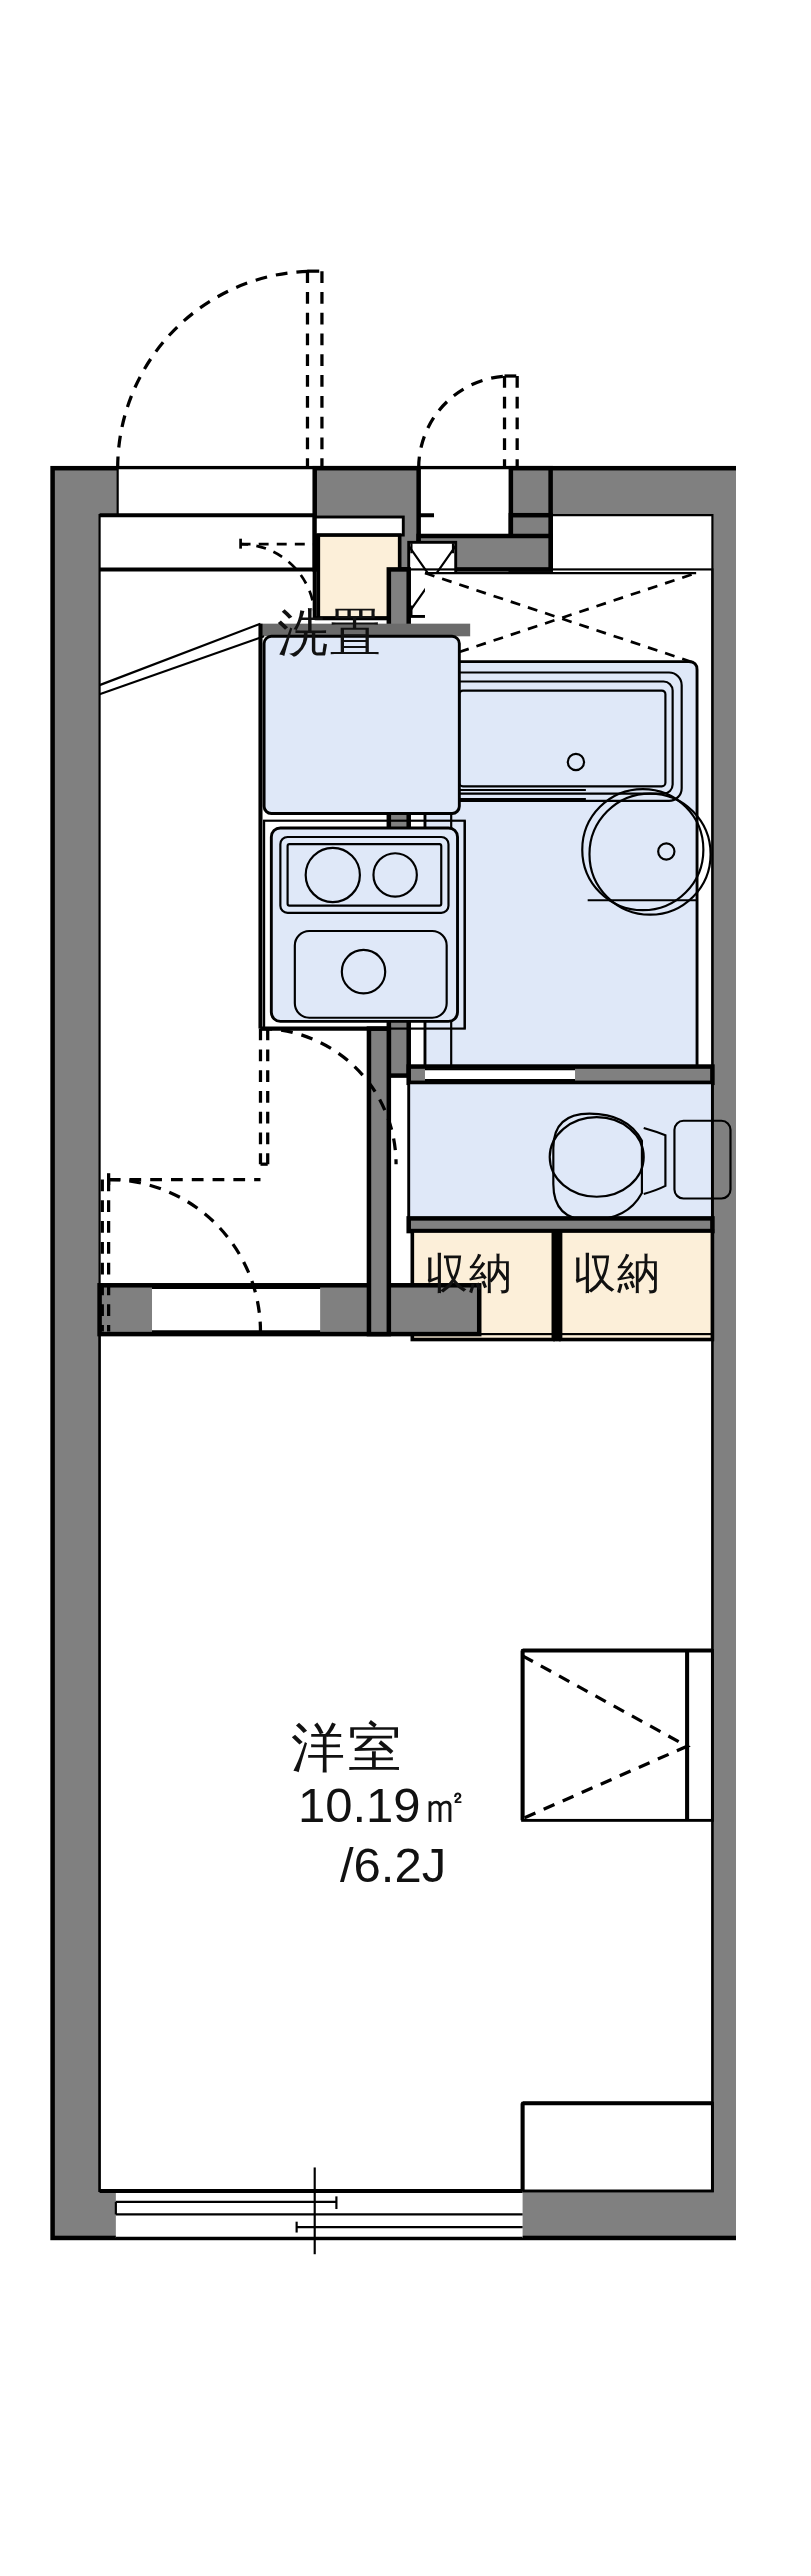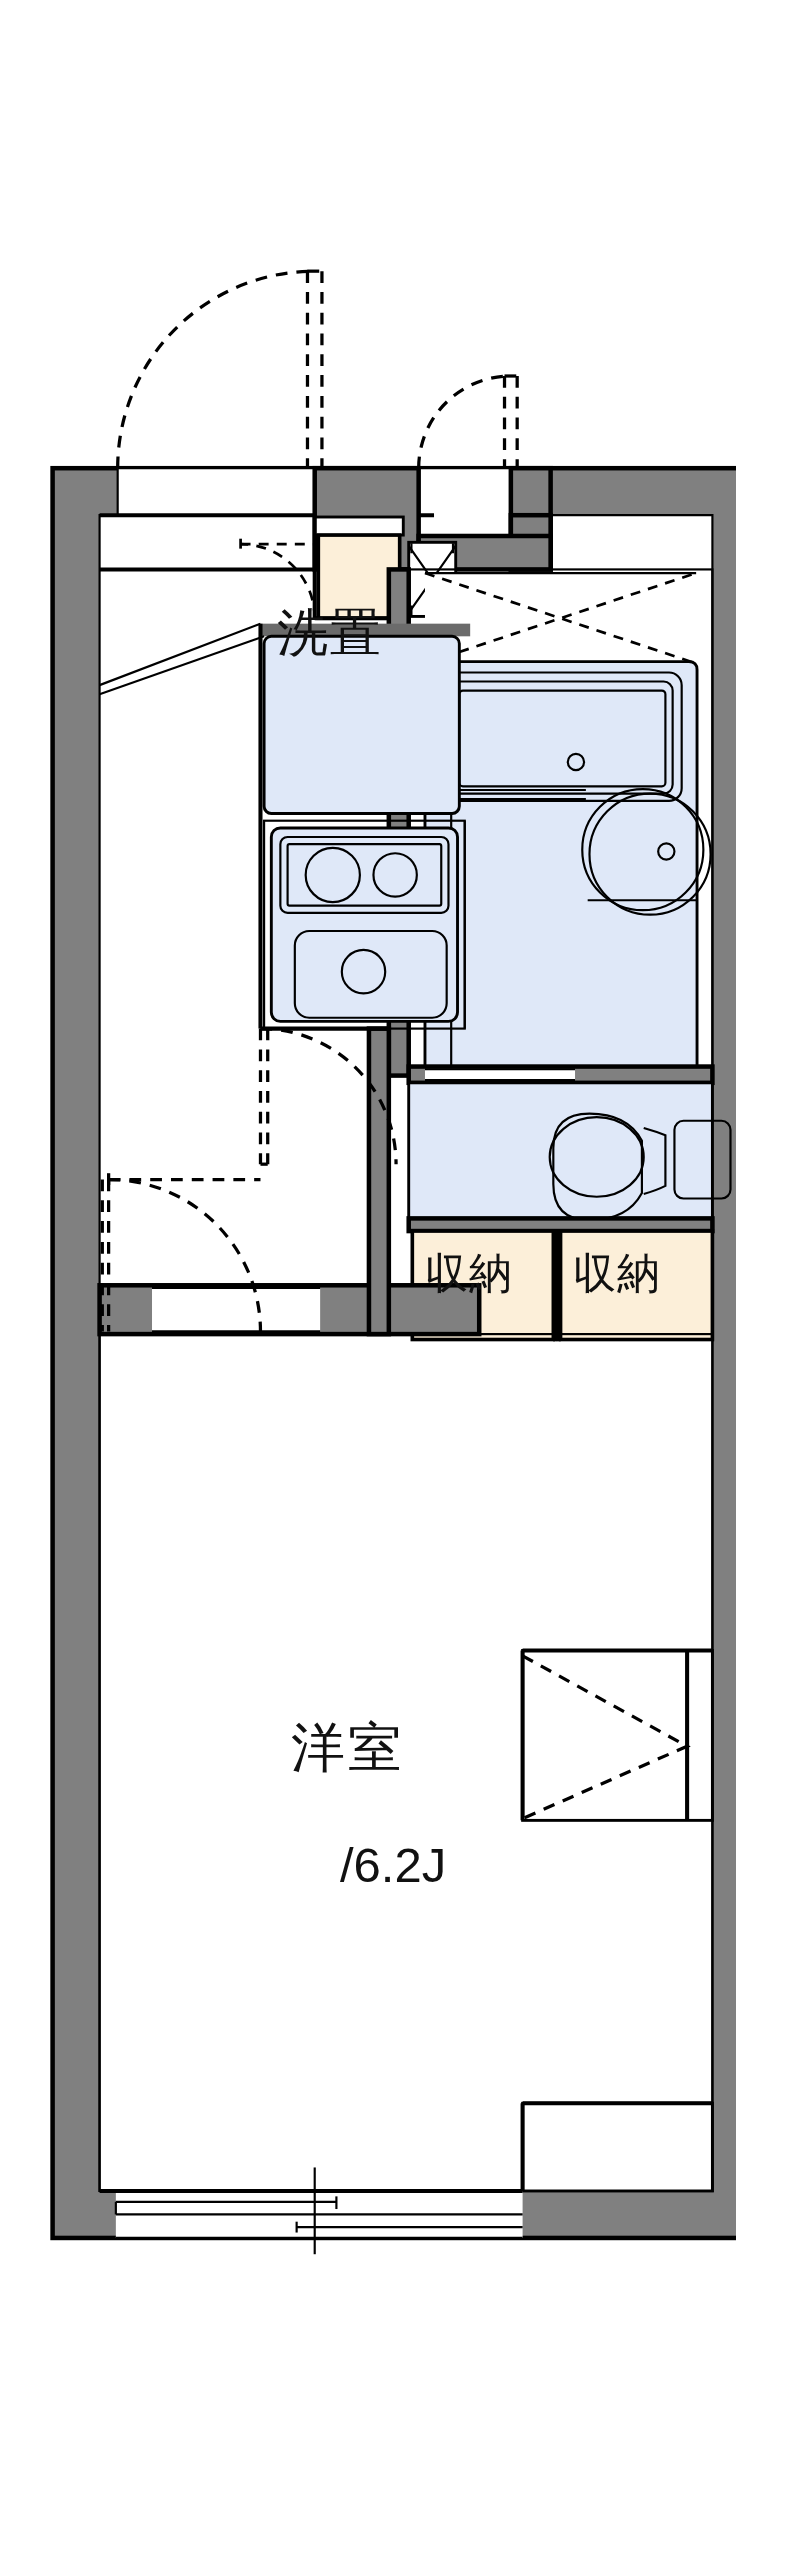--- a/index.html
+++ b/index.html
@@ -253,17 +253,18 @@
 </svg>
 
 <div class="lbl" style="left:277px;top:599px;font-size:51px;letter-spacing:1.8px;">洗置</div>
 
 <div class="lbl" style="left:425px;top:1245px;font-size:43px;letter-spacing:0.9px;">収納</div>
 
 <div class="lbl" style="left:573px;top:1245px;font-size:43px;letter-spacing:0.9px;">収納</div>
 
 <div class="lbl" style="left:291px;top:1688px;font-size:54px;letter-spacing:2.7px;margin-top:24px;">洋室</div>
 
+<div class="lbl" style="left:298px;top:1773px;font-size:49px;">10.19㎡</div>
 
 <div class="lbl" style="left:340px;top:1837px;font-size:49px;">/6.2J</div>
 
 </div>
 
 
 </body></html>

